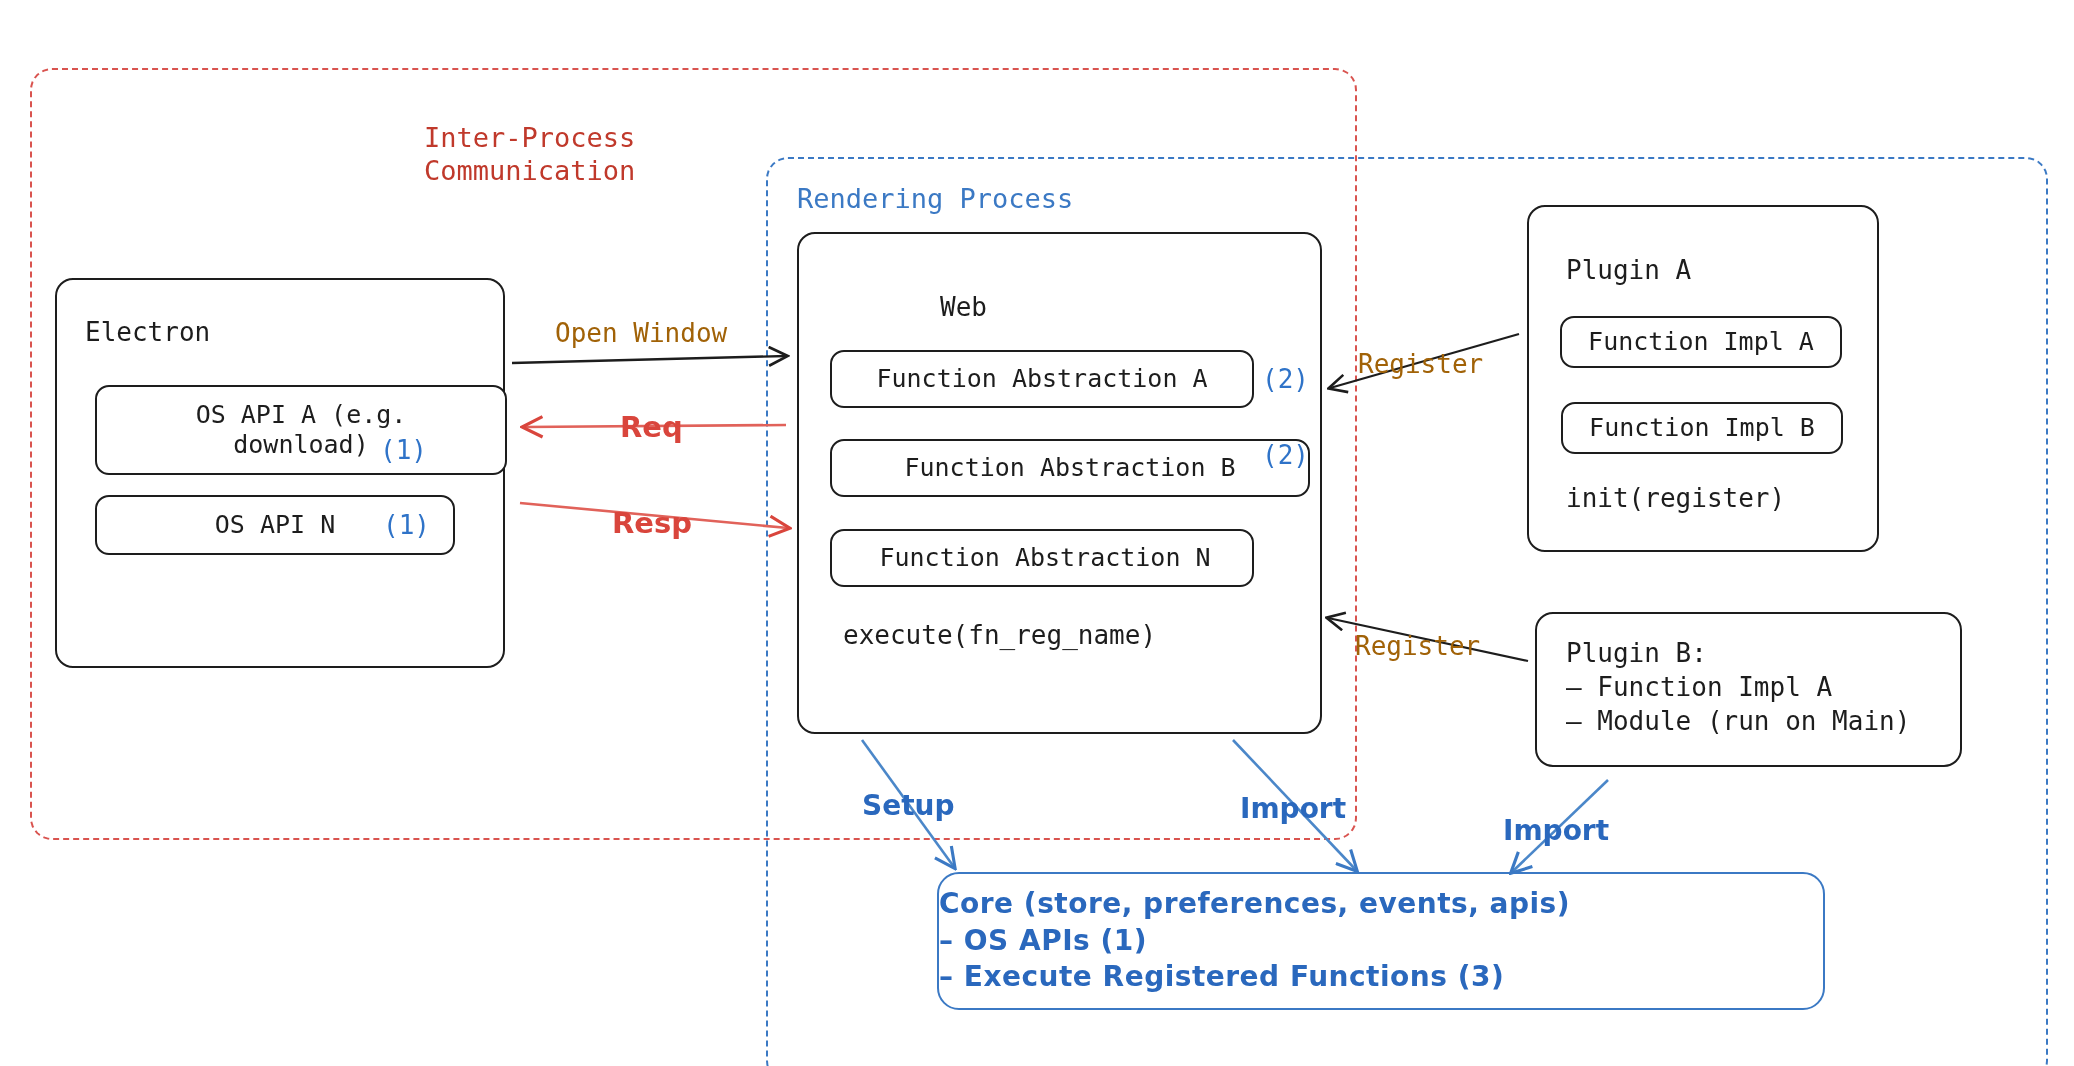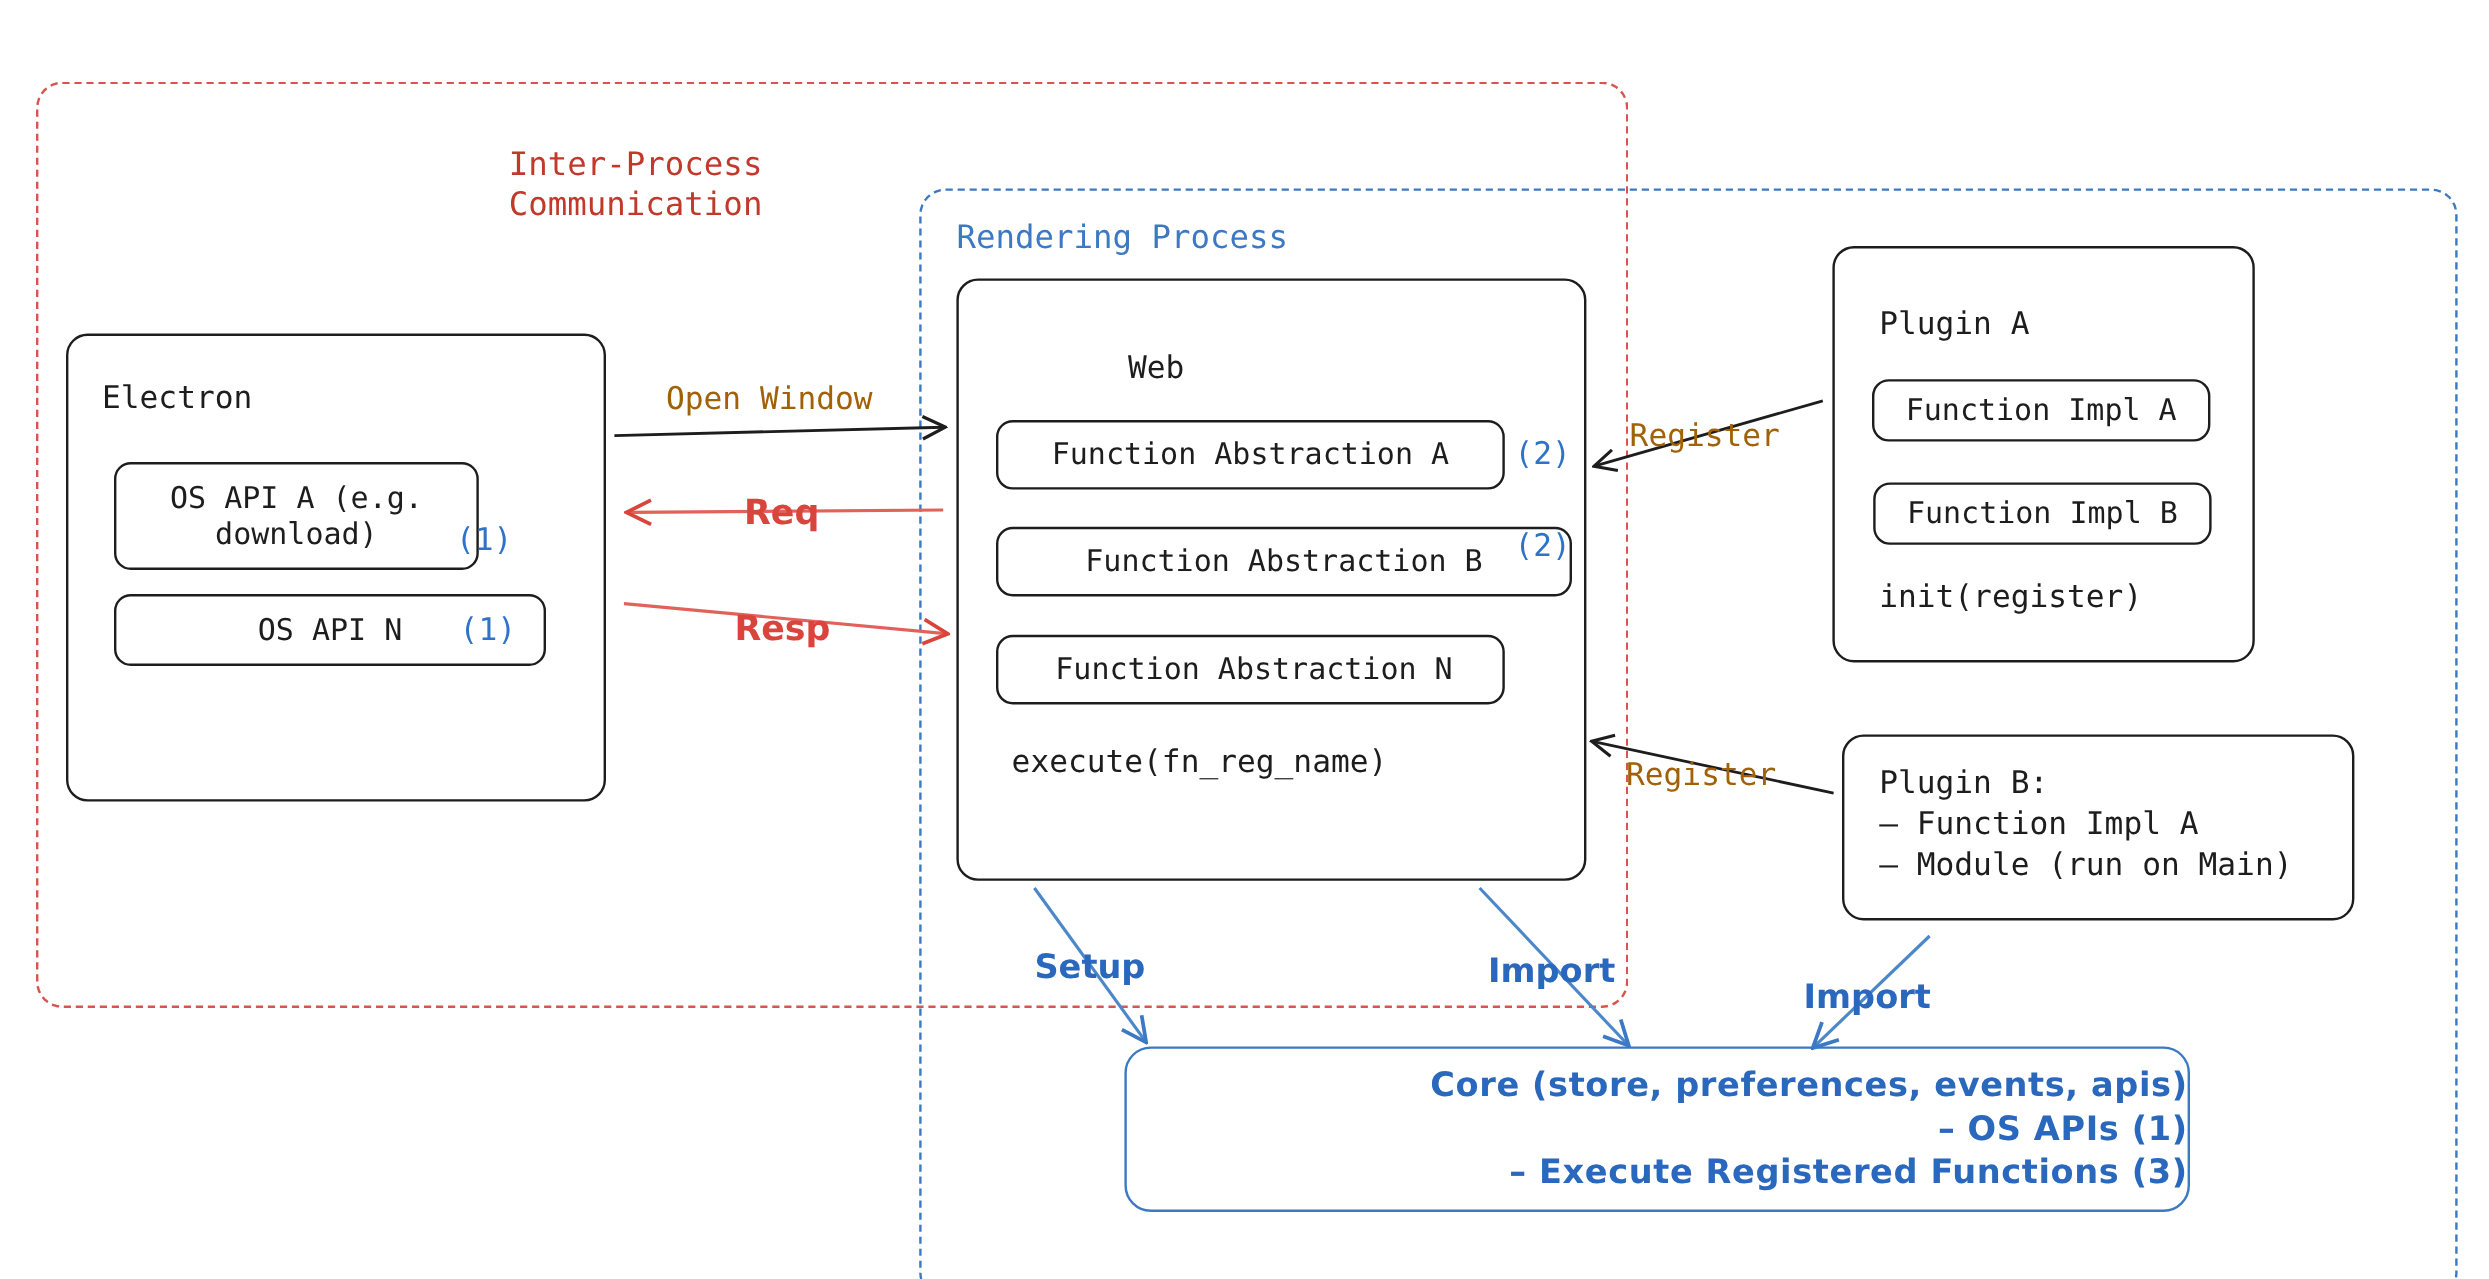--- a/index.html
+++ b/index.html
@@ -89,21 +89,21 @@
   .marker {
     position: absolute;
     font-size: 26px;
     color: #2f73c8;
     white-space: pre;
   }
 
   
   #electron-box { left: 55px; top: 238px; width: 450px; height: 390px; }
   #electron-title { left: 85px; top: 277px; }
-  #os-api-a { left: 95px; top: 345px; width: 304px; height: 90px; }
+  #os-api-a { left: 95px; top: 345px; width: 412px; height: 90px; }
   #os-api-a-mark { left: 380px; top: 395px; }
   #os-api-n { left: 95px; top: 455px; width: 360px; height: 60px; }
   #os-api-n-mark { left: 383px; top: 470px; }
 
   
   #web-box { left: 797px; top: 192px; width: 525px; height: 502px; }
   #web-title { left: 940px; top: 252px; }
   #fa-a { left: 830px; top: 310px; width: 424px; height: 58px; }
   #fa-a-mark { left: 1262px; top: 324px; }
   #fa-b { left: 830px; top: 399px; width: 480px; height: 58px; }
@@ -132,21 +132,21 @@
   
   #core-box {
     position: absolute;
     left: 937px; top: 832px; width: 888px; height: 138px;
     box-sizing: border-box;
     border: 2.6px solid #3b79c4;
     border-radius: 22px;
     background: #ffffff;
     display: flex;
     flex-direction: column;
-    align-items: flex-end;
+    align-items: flex-start;
     justify-content: center;
   }
   #core-box .core-line {
     font-family: "DejaVu Sans", "Liberation Sans", sans-serif;
     font-weight: bold;
     font-size: 28px;
     line-height: 1.32;
     color: #2a68bd;
     letter-spacing: 0.5px;
     white-space: pre;

